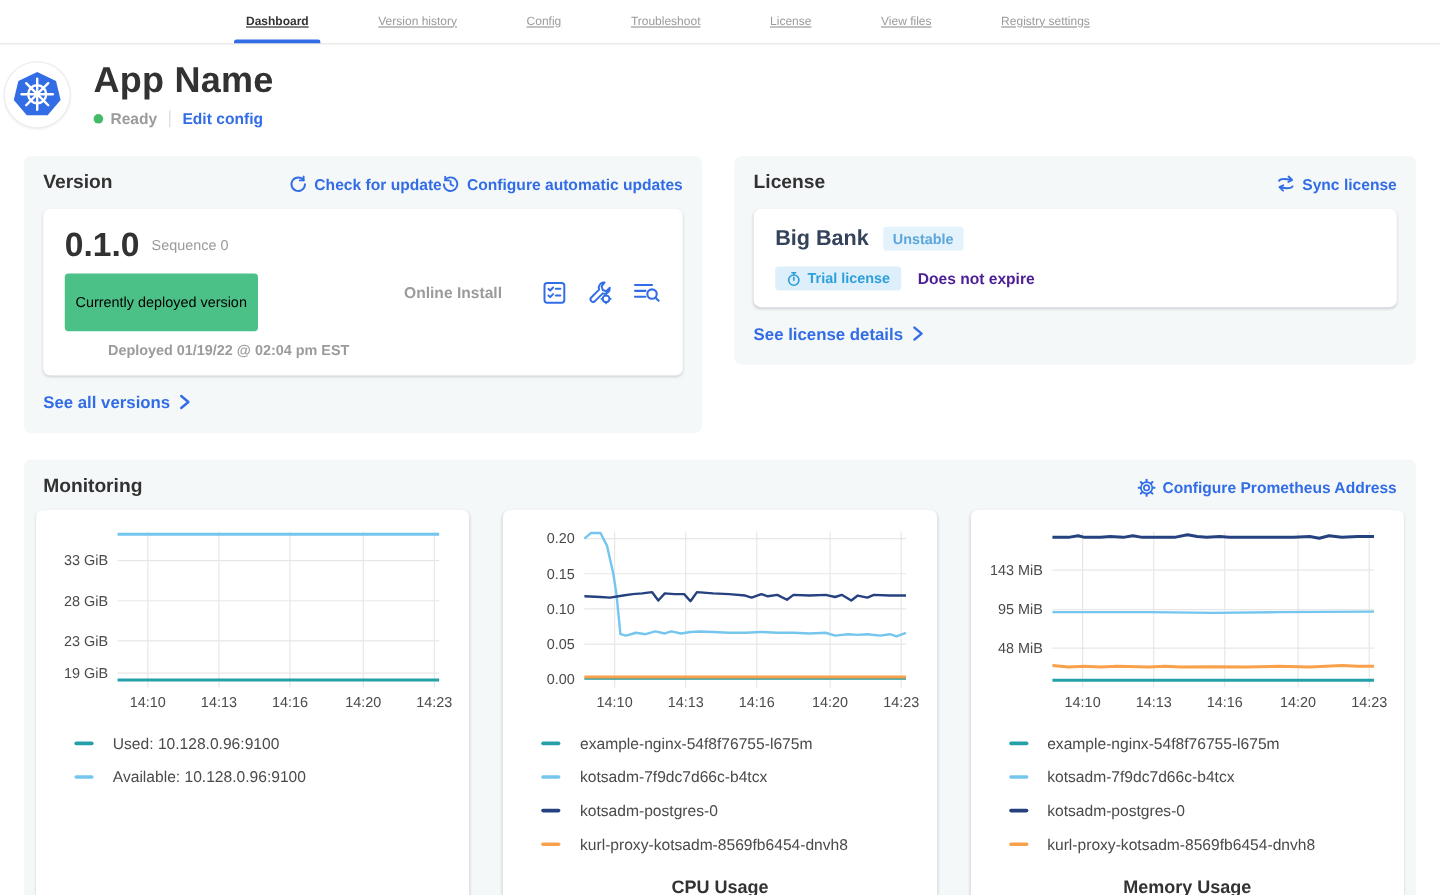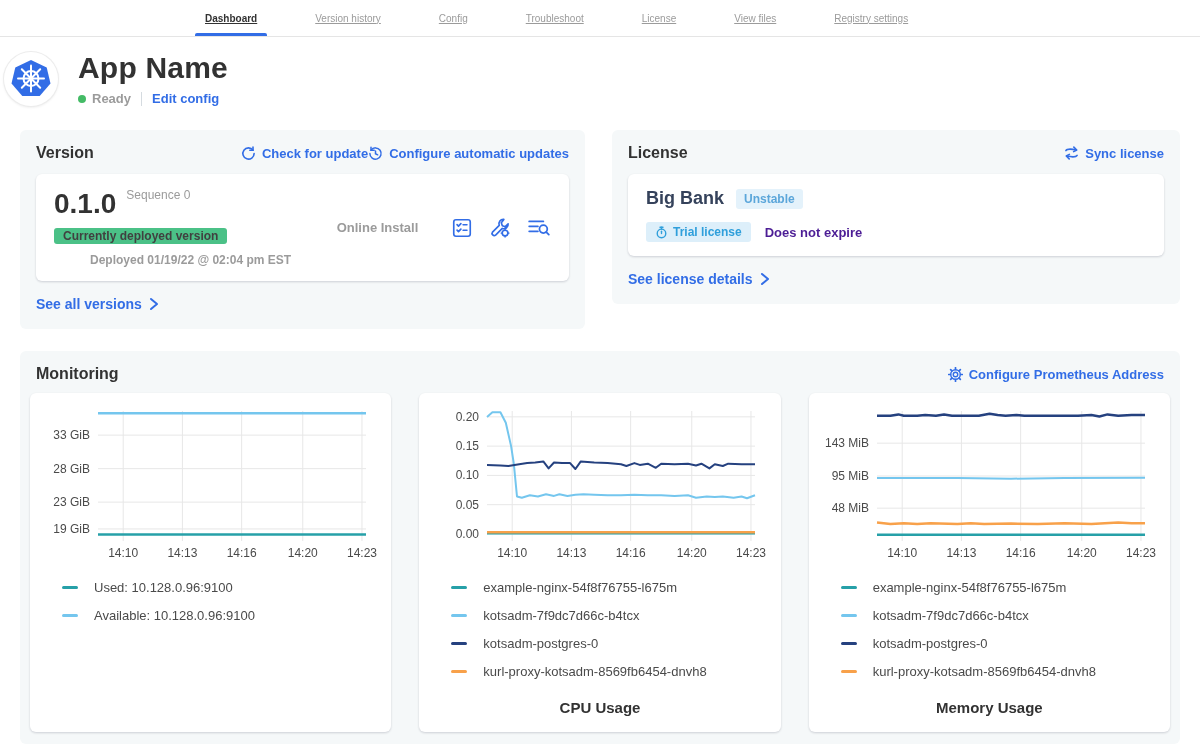--- a/index.html
+++ b/index.html
@@ -36,25 +36,25 @@
   .panel-license { width:568px; align-self:flex-start; }
   .panel-head { display:flex; align-items:center; justify-content:space-between; }
   .panel-title { font-size:16px; font-weight:700; color:#323232; }
   .panel-links { display:flex; }
   .white-card { background:#fff; border-radius:6px;
     box-shadow:0 1px 2px rgba(50,50,93,.11), 0 1px 3px rgba(0,0,0,.08);
     margin-top:12px; padding:14px 18px; }
 
   .version-card-inner { display:flex; align-items:center; }
   .version-left { width:250px; }
-  .version-number-row { display:flex; align-items:flex-start; }
+  .version-number-row { display:flex; align-items:center; }
   .version-number { font-size:28px; font-weight:700; color:#323232; }
   .sequence { font-size:12px; color:#9b9b9b; margin-left:10px; }
   .deployed-badge { display:inline-block; margin-top:8px; background:#4bc187;
-    color:#404040; font-size:12px; font-weight:700; padding:1px 9px; border-radius:3px; }
+    color:#000000; font-size:12px; font-weight:400; padding:17px 9px; border-radius:3px; }
   .deployed-at { margin-top:9px; font-size:12px; color:#9b9b9b; font-weight:700;padding-left:36px; }
   .version-mid { flex:1; text-align:center; font-size:13px; color:#9b9b9b; font-weight:700; }
   .version-actions { display:flex; gap:16px; color:#326de6; }
   .version-actions .act { cursor:pointer; display:flex; align-items:center; }
   .panel-footer-link { margin-top:14px; }
   a.link-lg { font-size:14px;justify-content:flex-end; }
 
   .license-name-row { display:flex; align-items:center; gap:12px; }
   .license-customer { font-size:18px; font-weight:700; color:#35425b; }
   .chip-blue { background:#e4f2fb; color:#5ba6da; font-size:12px; font-weight:700;

